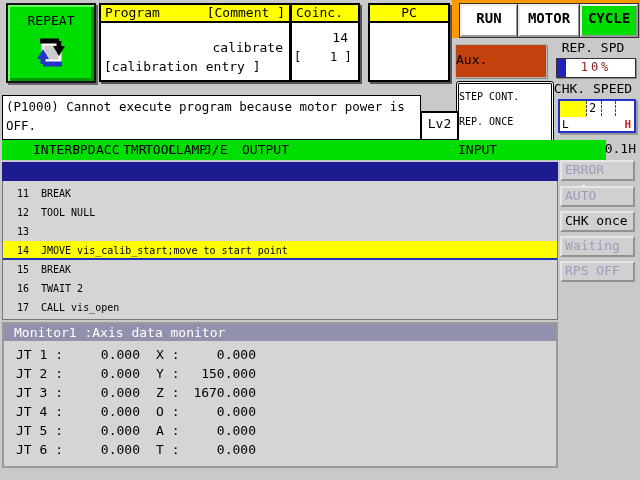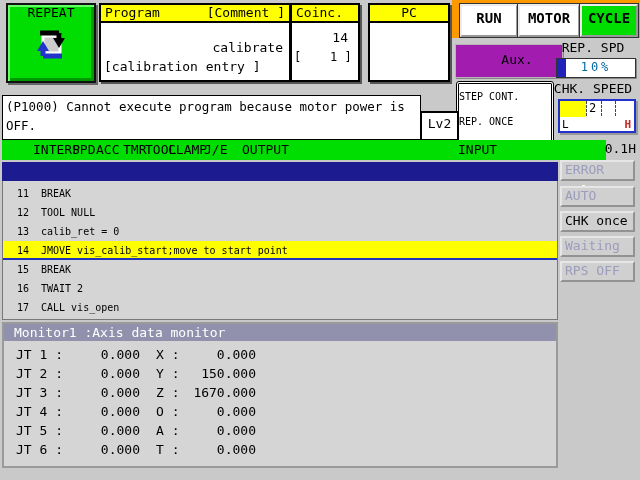--- a/index.html
+++ b/index.html
@@ -4,21 +4,21 @@
 <style>
   html,body{margin:0;padding:0;}
   #screen{position:relative;width:640px;height:480px;background:#c9c9c9;
     font-family:"DejaVu Sans Mono","Liberation Mono",monospace;color:#000;overflow:hidden;}
   .abs{position:absolute;}
 
   
   #repeat-btn{left:6px;top:3px;width:86px;height:76px;background:#00dd00;
     border:2px solid #111;box-shadow:inset 2px 2px 0 #6aff6a,inset -3px -3px 0 #009900,2px 2px 0 #666;
     text-align:center;}
-  #repeat-btn .cap{font-size:13px;margin-top:0;}
+  #repeat-btn .cap{font-size:13px;margin-top:8px;}
   #repeat-btn svg{margin-top:2px;}
 
   
   .panel{background:#fff;border:2px solid #000;box-shadow:2px 2px 0 #555;}
   .panel .phead{background:#ffff00;border-bottom:2px solid #000;height:16px;line-height:16px;
     font-size:13px;padding:0 4px;display:flex;justify-content:space-between;white-space:pre;}
   #program-panel{left:99px;top:3px;width:188px;height:75px;}
   #program-panel .pname{font-size:13px;text-align:right;padding-right:6px;margin-top:17px;white-space:pre;}
   #program-panel .pcomment{font-size:13px;padding-left:3px;margin-top:4px;white-space:pre;}
   #coinc-panel{left:290px;top:3px;width:66px;height:75px;}
@@ -27,29 +27,29 @@
   #pc-panel{left:368px;top:3px;width:78px;height:75px;}
 
   
   #switch-frame{left:452px;top:0;width:188px;height:38px;background:#ff9900;}
   .sw-btn{position:absolute;top:4px;height:29px;background:#fff;border:2px outset #ececec;
     outline:1px solid #333;font-size:14px;font-weight:bold;text-align:center;line-height:25px;}
   #run-btn{left:8px;width:54px;}
   #motor-btn{left:66px;width:58px;}
   #cycle-btn{left:128px;width:54px;background:#00dd00;}
 
-  #aux-btn{left:455px;top:44px;width:90px;height:32px;background:#a21caf;border:1px solid #b5b5b5;
-    box-shadow:1px 1px 0 #888;font-size:13px;text-align:center;line-height:30px;padding-left:16px;}
+  #aux-btn{left:455px;top:44px;width:90px;height:32px;background:#c2410c;border:1px solid #b5b5b5;
+    box-shadow:1px 1px 0 #888;font-size:13px;text-align:left;line-height:30px;}
 
   #repspd-label{left:548px;top:40px;width:90px;font-size:13px;text-align:center;}
   #repspd-bar{left:556px;top:58px;width:78px;height:18px;background:#fff;border:1px solid #333;
     box-shadow:1px 1px 0 #888;}
   #repspd-fill{position:absolute;left:0;top:0;width:9px;height:100%;background:#2222bb;}
   #repspd-value{position:absolute;left:0;top:0;width:100%;text-align:center;font-size:12px;
-    line-height:16px;color:#0369a1;letter-spacing:3px;}
+    line-height:16px;color:#7f1d1d;letter-spacing:3px;}
   #chkspeed-label{left:546px;top:81px;width:94px;font-size:13px;text-align:center;}
   #chk-gauge{left:558px;top:99px;width:74px;height:30px;background:#fff;border:2px solid #2233cc;
     box-shadow:2px 2px 0 #999;}
   #chk-fill{position:absolute;left:0;top:0;width:26px;height:16px;background:#ffff00;}
   #chk-val{position:absolute;left:29px;top:0;font-size:12px;line-height:15px;}
   .tick{position:absolute;top:0;height:15px;border-left:1px dashed #445;}
   #chk-low{position:absolute;left:2px;bottom:0;font-size:11px;line-height:12px;}
   #chk-high{position:absolute;right:3px;bottom:0;font-size:11px;line-height:12px;color:#cc2222;font-weight:bold;}
 
   #stepmode-box{left:456px;top:81px;width:92px;height:56px;background:#fff;border:3px double #000;
@@ -191,21 +191,20 @@
     <div class="prow">
       <span class="lnum">11</span>
       <span class="ltext">BREAK</span>
     </div>
     <div class="prow">
       <span class="lnum">12</span>
       <span class="ltext">TOOL NULL</span>
     </div>
     <div class="prow">
       <span class="lnum">13</span>
-      <span class="ltext">calib_ret = 0</span>
     </div>
     <div class="prow current">
       <span class="lnum">14</span>
       <span class="ltext">JMOVE vis_calib_start;move to start point</span>
     </div>
     <div class="prow">
       <span class="lnum">15</span>
       <span class="ltext">BREAK</span>
     </div>
     <div class="prow">

